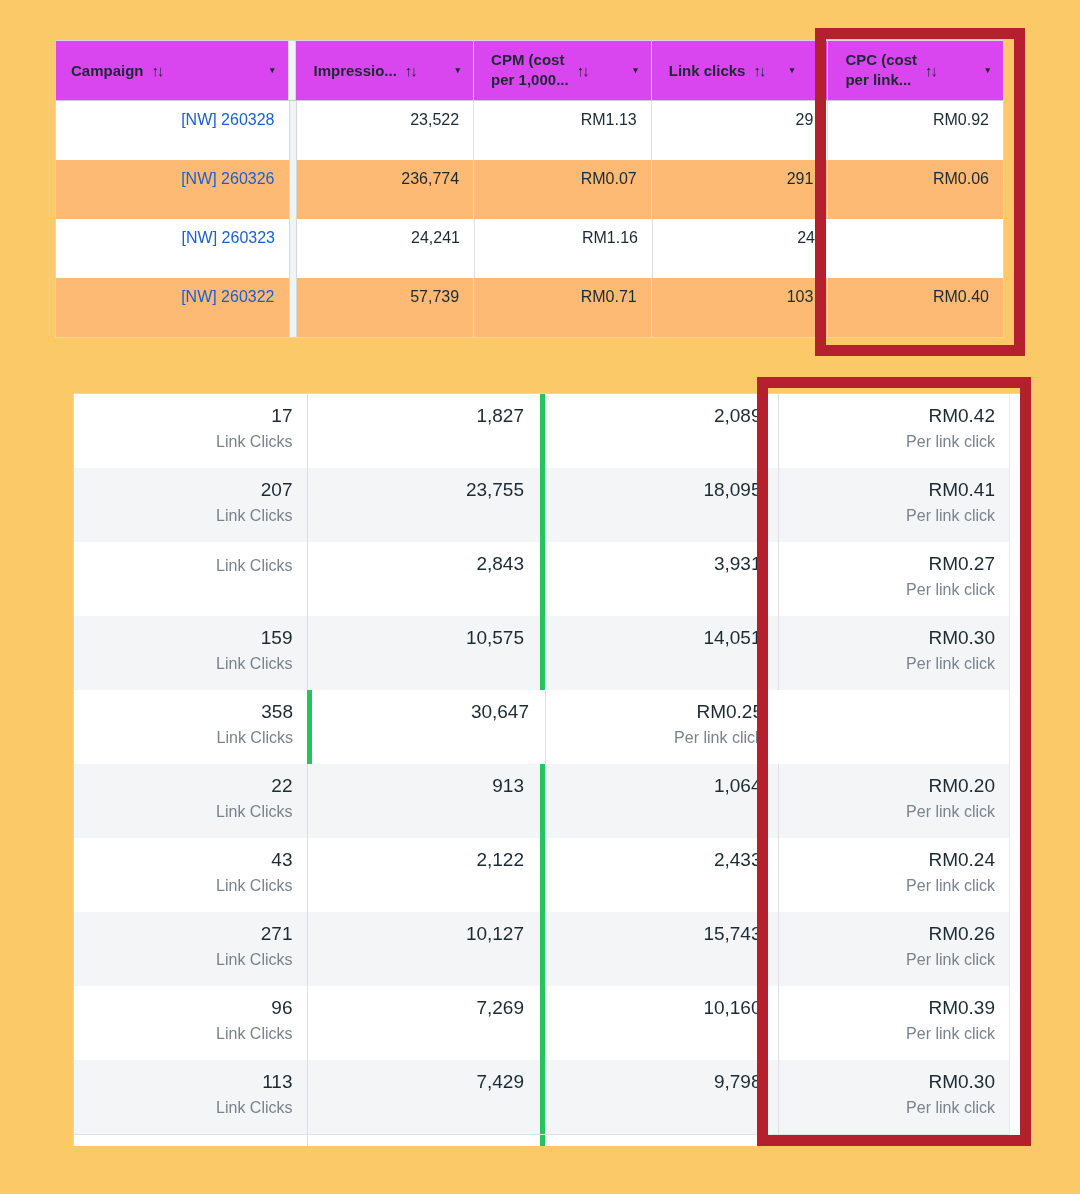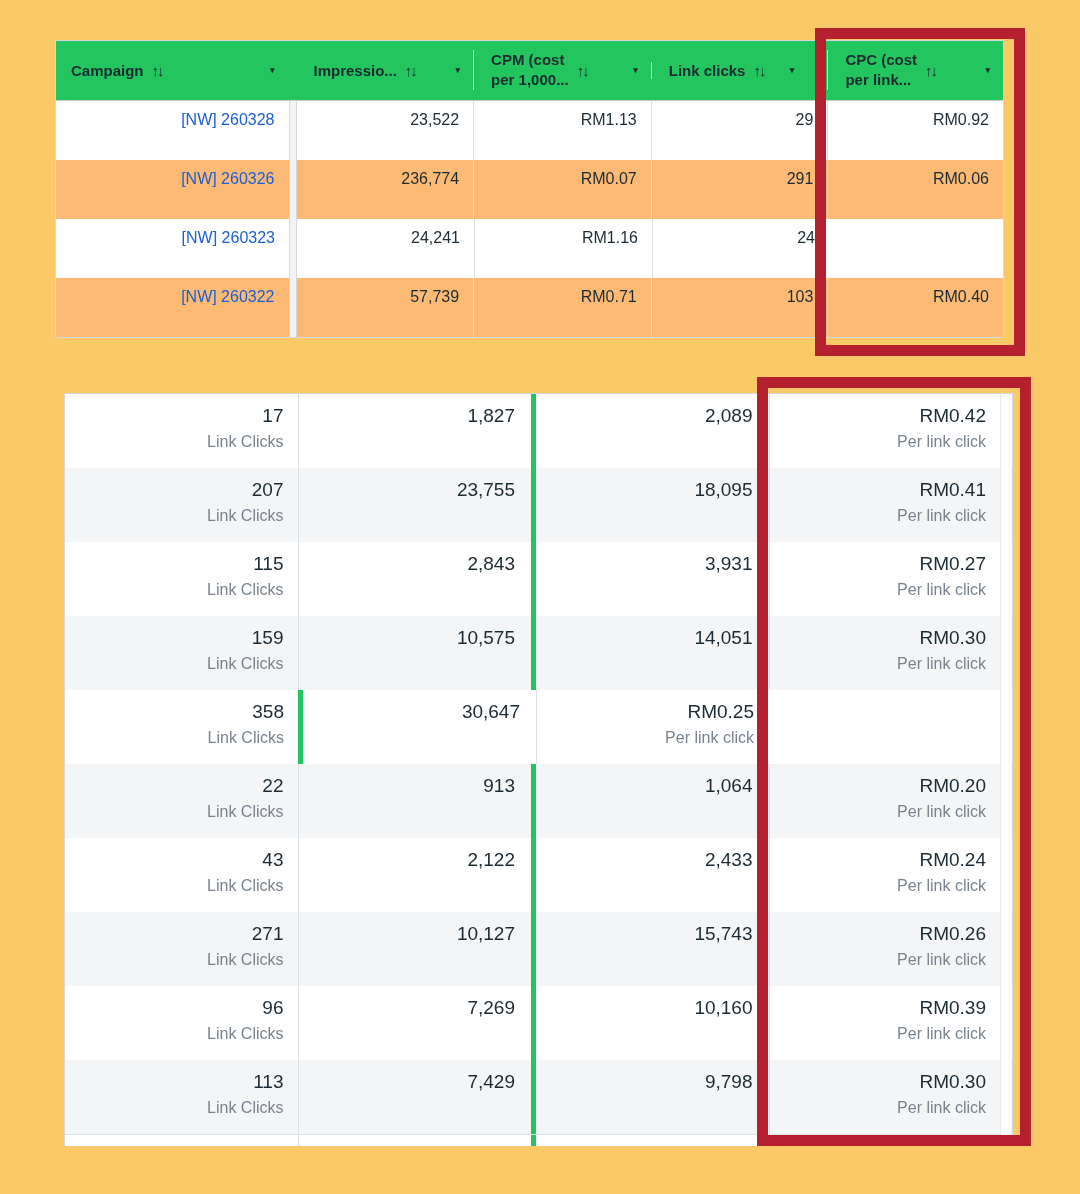--- a/index.html
+++ b/index.html
@@ -16,22 +16,22 @@
     position: absolute; left: 55px; top: 40px;
     width: 949px; height: 298px;
     background: #ffffff;
     border: 1px solid #d5d9dd;
     display: flex; flex-direction: column;
     color: #1c2b33;
   }
   .thead {
     display: flex; height: 60px;
     border-bottom: 1px solid #c9cdd2;
-    background: #22c55e;
-    font-weight: 700; font-size: 15px; align-items: center;
+    background: #d946ef;
+    font-weight: 700; font-size: 15px;
   }
   .th { display: flex; align-items: center; }
   .trow { display: flex; height: 59.25px; font-size: 16px; }
   .trow.alt .td, .trow.alt .td-campaign { background: #fdba74; }
 
   .col-campaign { width: 233px; padding-left: 15px; padding-right: 14px; }
   .pin-gap {
     width: 8px; flex: none;
     background: #f2f3f4;
     border-left: 1px solid #d6d9dc;
@@ -49,21 +49,21 @@
   .caret { font-size: 9px; margin-left: 10px; color: #1c2b33; }
   .sp { flex: 1; }
 
   .td { padding-top: 10px; text-align: right; }
   .td-num { text-align: right; padding-right: 14px; }
   .td.col-campaign { padding-top: 10px; }
   .clink { color: #1b5fd1; text-decoration: none; font-size: 16px; }
 
   
   .btable {
-    position: absolute; left: 64px; top: 393px;
+    position: absolute; left: 73px; top: 393px;
     width: 949px; height: 753px;
     background: #ffffff;
     border: 1px solid #d5d9dd;
     border-bottom: none;
     color: #1c2b33;
   }
   .brow { display: flex; height: 74px; }
   .brow.alt .bc { background: #f4f5f6; }
   .bc { padding-top: 10px; text-align: right; }
   .bc1 { width: 233px; padding-right: 14px; }
@@ -198,21 +198,20 @@
           <div class="bval">18,095</div>
         </div>
       <div class="bc bc4">
         <div class="bval">RM0.41</div>
         <div class="bsub">Per link click</div>
       </div>
     </div>
 
     <div class="brow">
       <div class="bc bc1">
-        <div class="bval">115</div>
         <div class="bsub">Link Clicks</div>
       </div>
       <div class="bc bc2">
           <div class="bval">2,843</div>
         </div>
       <div class="bc bc3">
           <div class="bval">3,931</div>
         </div>
       <div class="bc bc4">
         <div class="bval">RM0.27</div>

